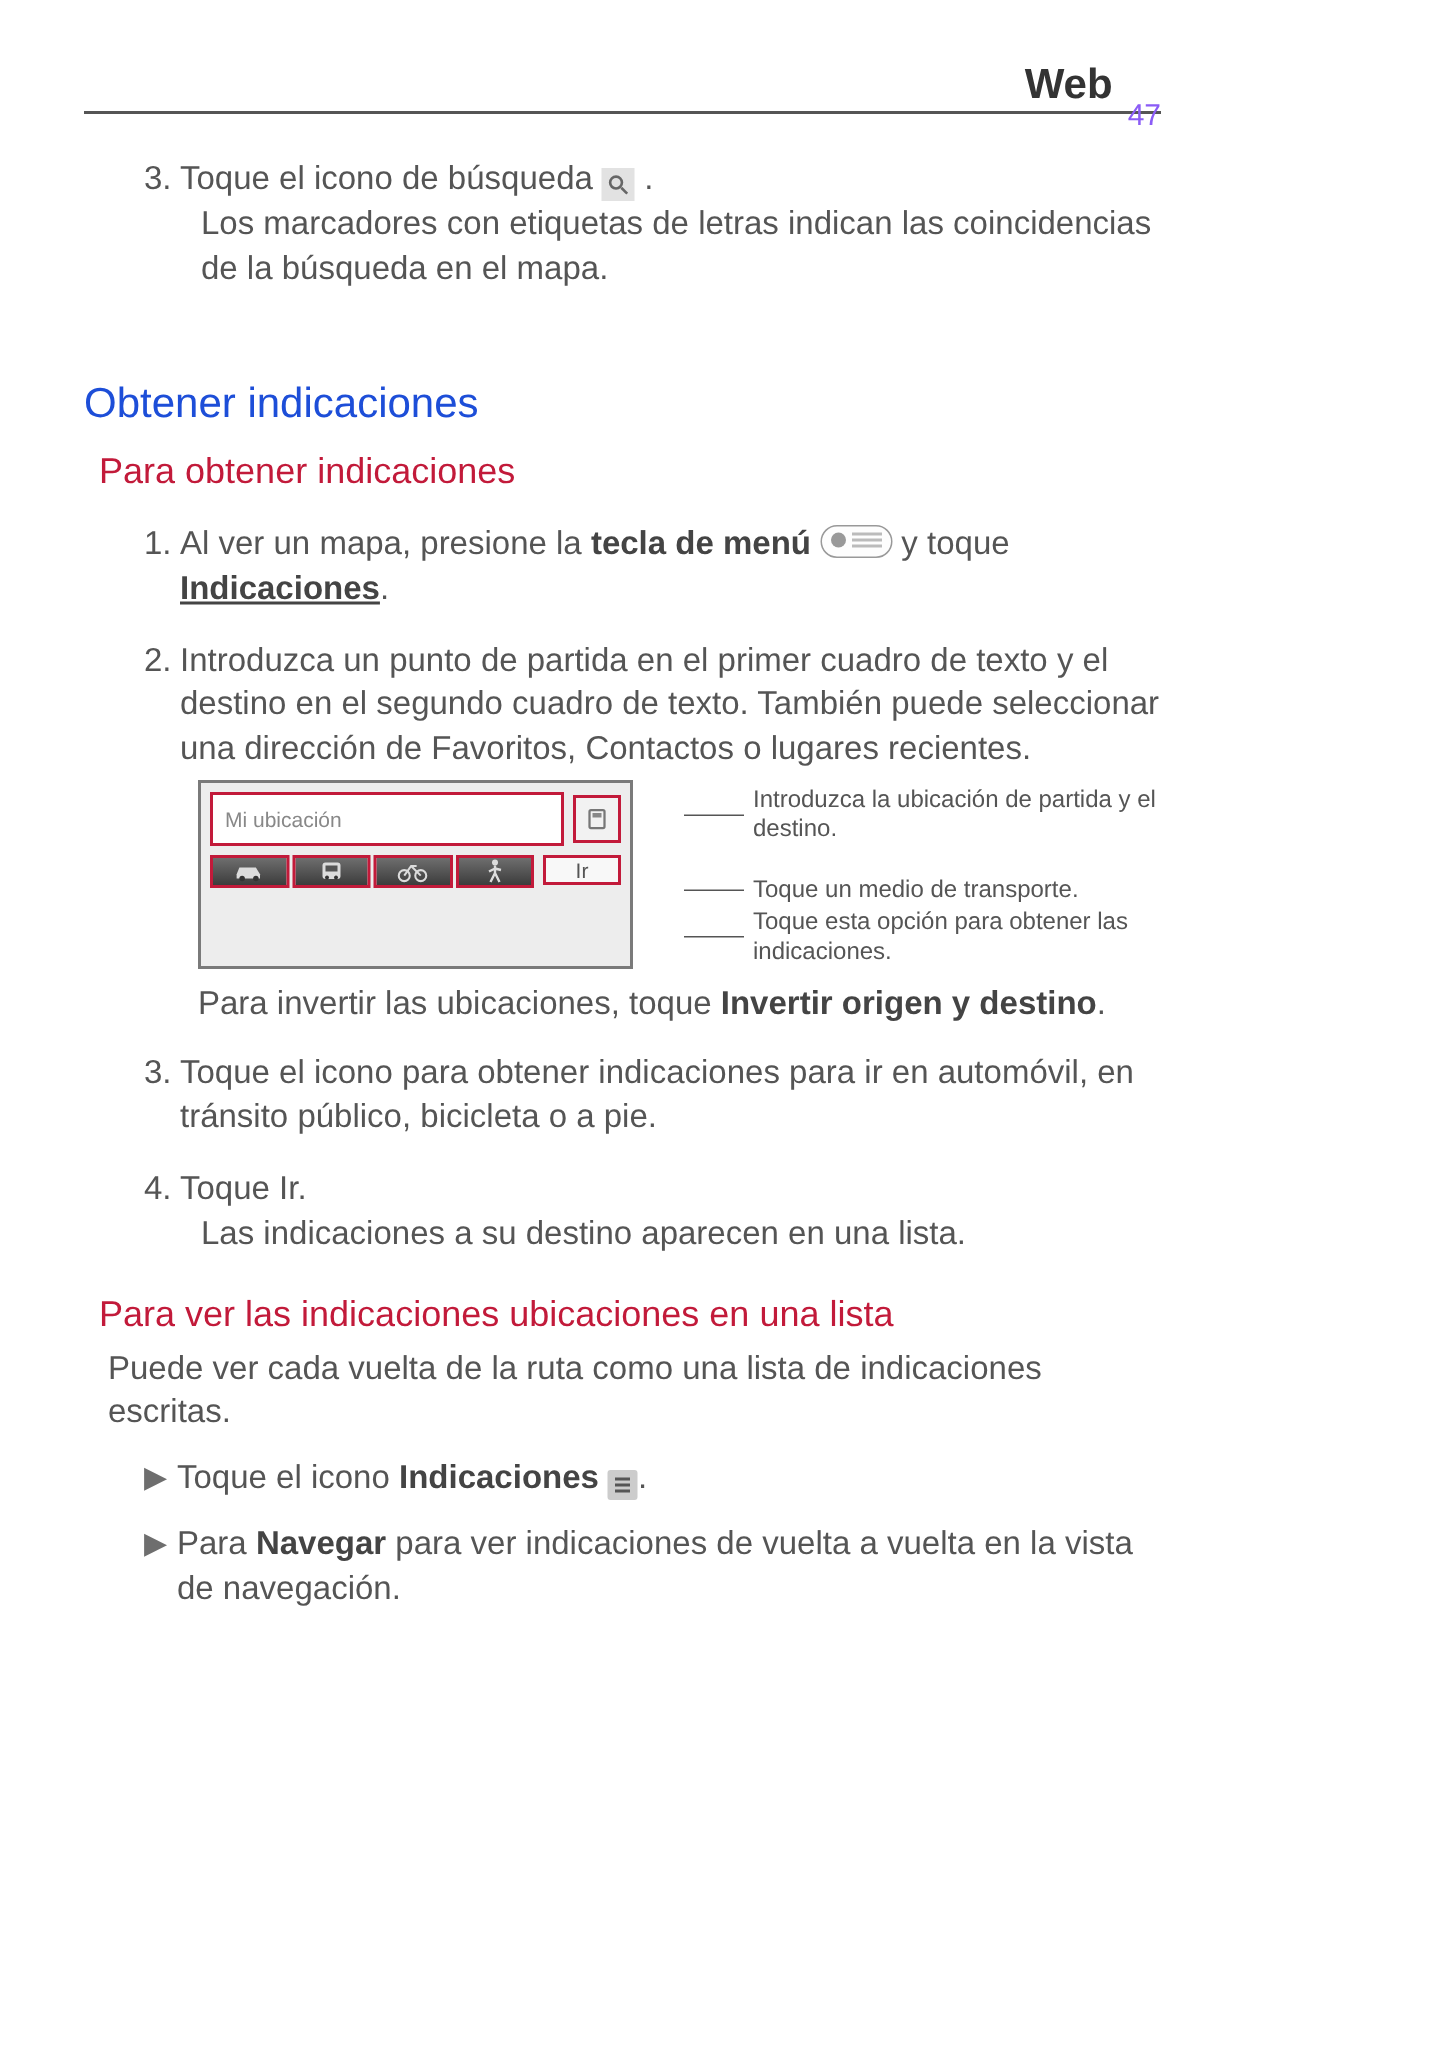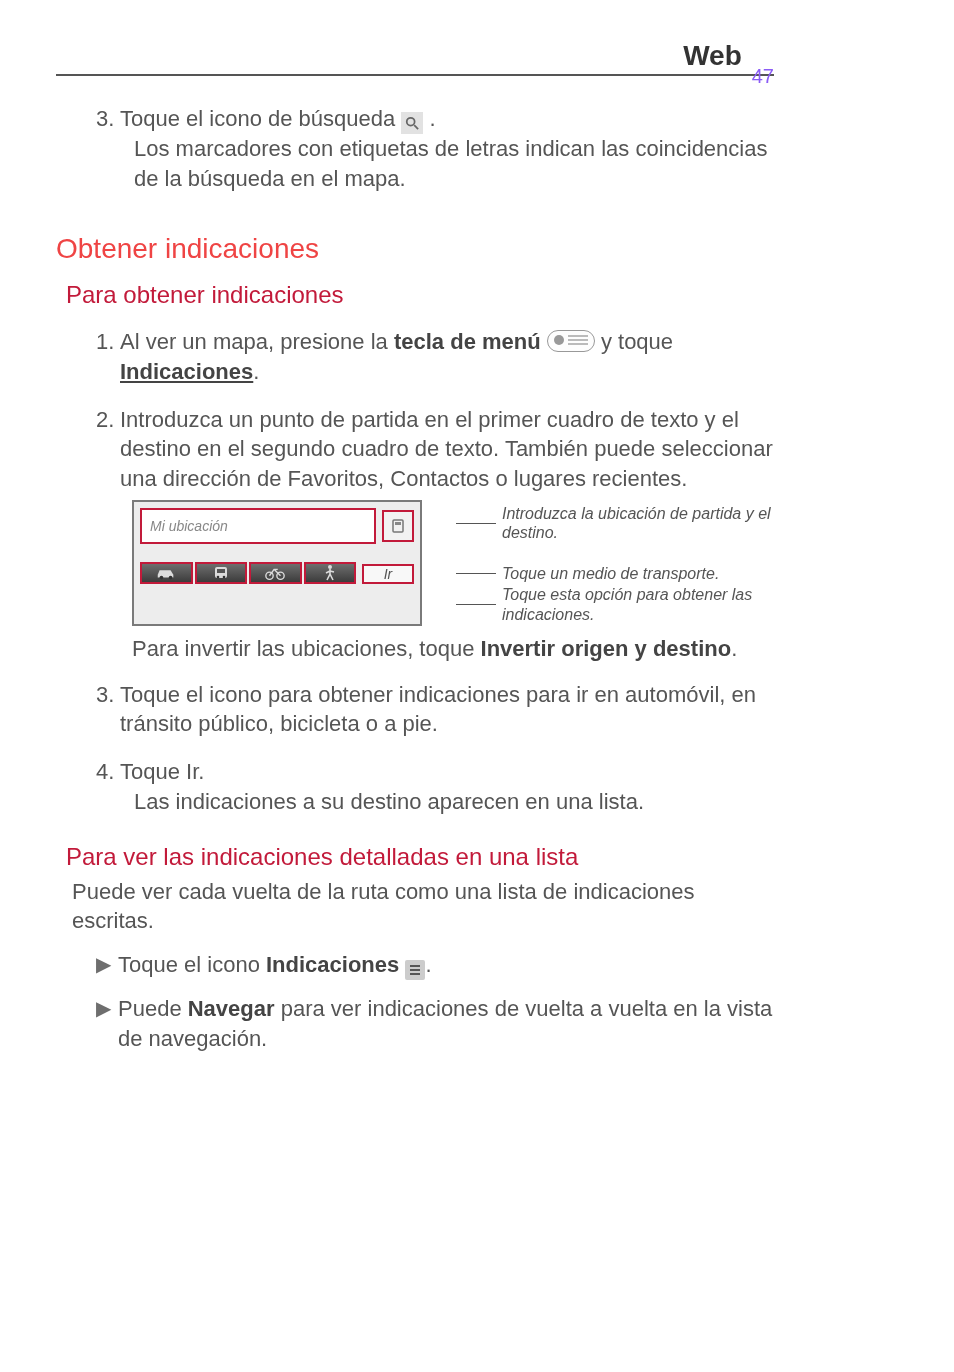--- a/index.html
+++ b/index.html
@@ -51,24 +51,24 @@
     flex: 0 0 auto;
     width: 24px;
   }
   .ol-content {
     flex: 1 1 auto;
   }
   .ol-content .indent {
     margin-left: 14px;
   }
   h2.section {
-    color: #ef4444;
+    color: #1d4ed8;
     font-weight: 400;
     font-size: 28px;
-    margin: 40px 0 16px 0;
+    margin: 60px 0 16px 0;
   }
   h3.sub {
     color: #c21a3a;
     font-weight: 400;
     font-size: 24px;
     margin: 10px 0 6px 10px;
   }
   .bold {
     font-weight: 600;
     color: #444;
@@ -132,21 +132,20 @@
                 linear-gradient(#555,#555) 0 4px/100% 2px no-repeat,
                 linear-gradient(#555,#555) 0 8px/100% 2px no-repeat;
   }
 
   
   .directions-widget {
     display: flex;
     align-items: stretch;
     margin-left: 76px;
     margin-top: 6px;
-    font-style: italic;
   }
   .dw-box {
     width: 290px;
     border: 2px solid #7a7a7a;
     background: #ededed;
     padding: 6px 6px 6px 6px;
     box-sizing: border-box;
     flex: 0 0 auto;
     position: relative;
   }
@@ -176,21 +175,21 @@
     background: #f2f2f2;
     box-sizing: border-box;
     align-self: center;
     display: flex;
     align-items: center;
     justify-content: center;
   }
   .dw-sq svg { display:block; }
   .dw-bottom {
     display: flex;
-    align-items: flex-end;
+    align-items: flex-start;
     height: 34px;
   }
   .dw-modes {
     flex: 1 1 auto;
     display: flex;
     gap: 2px;
   }
   .dw-mode {
     flex: 1 1 0;
     border: 2px solid #c21a3a;
@@ -387,32 +386,32 @@
   </div>
 
   <div class="ol-item body-text">
     <div class="ol-num">4.</div>
     <div class="ol-content">
       <span>Toque Ir.</span>
       <div class="indent">Las indicaciones a su destino aparecen en una lista.</div>
     </div>
   </div>
 
-  <h3 class="sub" style="margin-top:26px;">Para ver las indicaciones detalladas en una lista</h3>
+  <h3 class="sub" style="margin-top:26px;">Para ver las indicaciones ubicaciones en una lista</h3>
 
   <div class="body-text" style="margin-left:16px; margin-top:6px;">Puede ver cada vuelta de la ruta como una lista de indicaciones escritas.</div>
 
   <div class="bullet-item">
     <div class="bullet-mark">▶</div>
     <div class="bullet-content">
       <span>Toque el icono </span><span class="bold">Indicaciones </span>
       <span class="icon-list"></span><span>.</span>
     </div>
   </div>
 
   <div class="bullet-item">
     <div class="bullet-mark">▶</div>
     <div class="bullet-content">
-      <span>Puede </span><span class="bold">Navegar</span><span> para ver indicaciones de vuelta a vuelta en la vista de navegación.</span>
+      <span>Para </span><span class="bold">Navegar</span><span> para ver indicaciones de vuelta a vuelta en la vista de navegación.</span>
     </div>
   </div>
 
 </div>
 
 </body></html>

